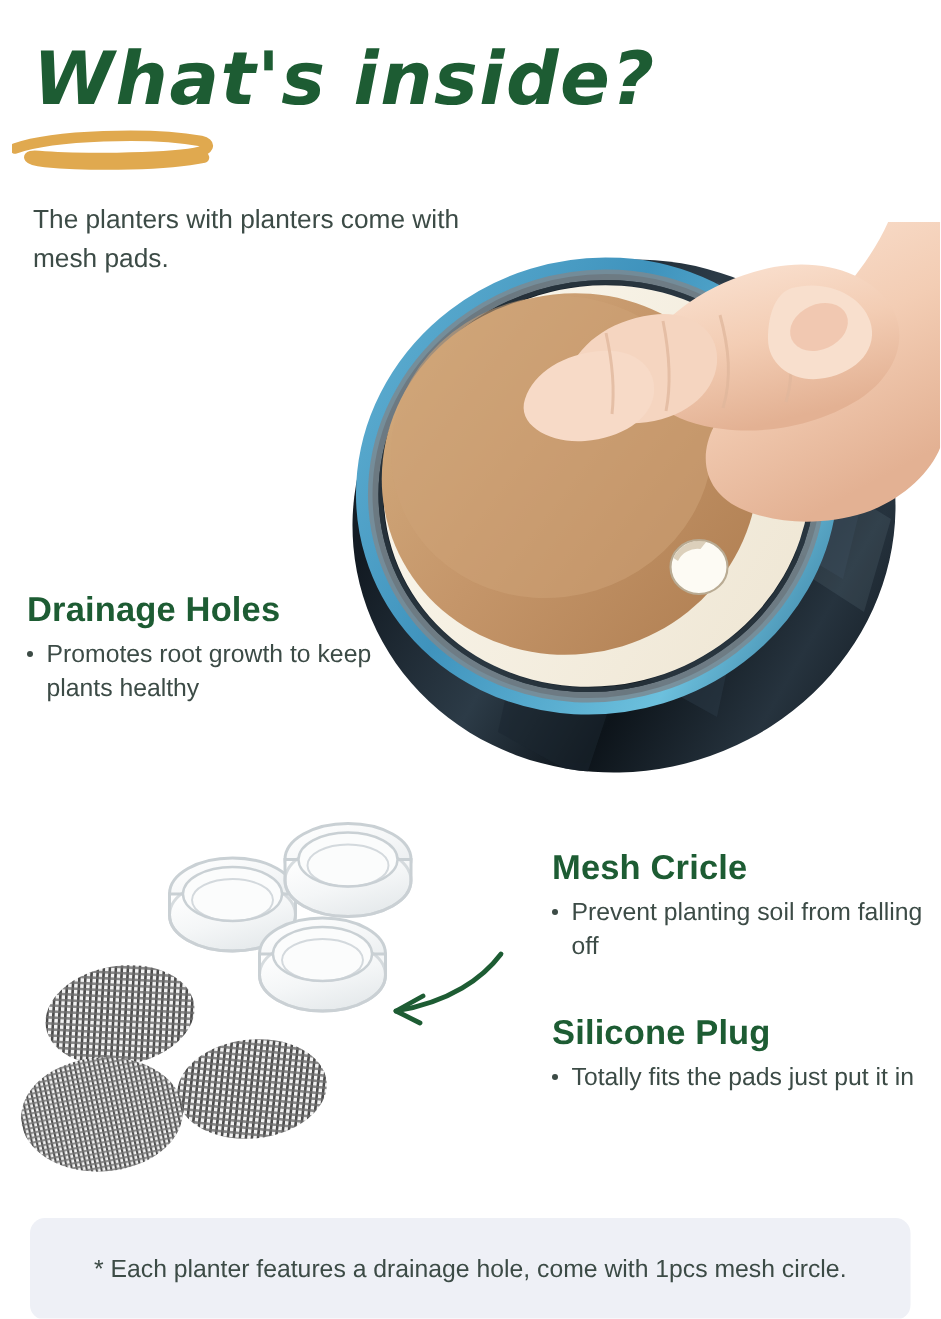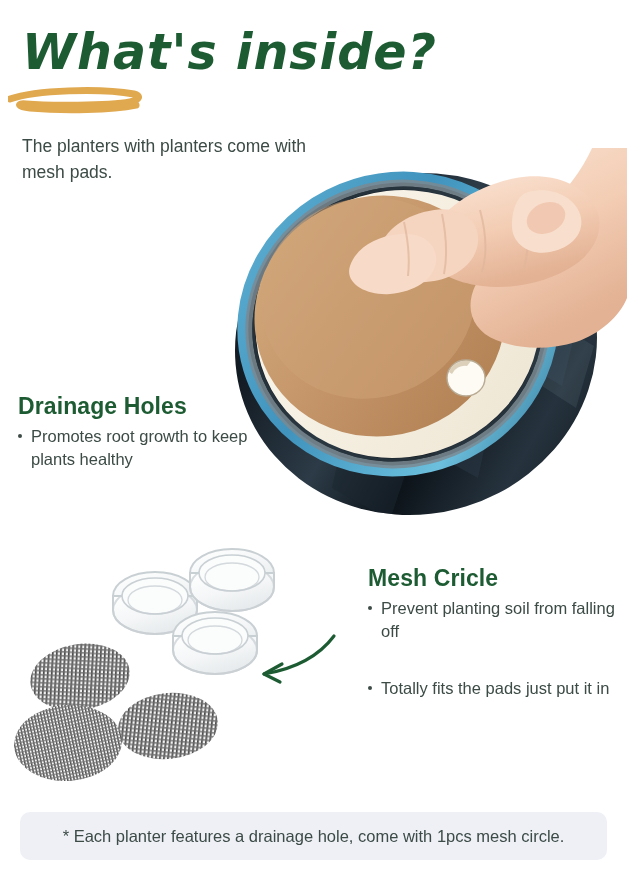--- a/index.html
+++ b/index.html
@@ -47,21 +47,21 @@
   .bullets li .dot{
     position:absolute;left:0;top:9px;width:4px;height:4px;border-radius:50%;
     background:#3c4b46;
   }
   .blk-drainage{left:18px;top:391px;width:230px;}
   .blk-mesh{left:368px;top:563px;width:250px;}
   .blk-plug{left:368px;top:673px;width:250px;}
 
   
   .note{
-    position:absolute;left:20px;top:812px;width:587px;height:48px;
+    position:absolute;left:20px;top:812px;width:587px;height:68px;
     background:#eef0f6;border-radius:10px;
     display:flex;align-items:center;justify-content:center;
   }
   .note p{
     margin:0;text-align:center;font-size:16.5px;line-height:23px;color:#3c4b46;
   }
 </style>
 </head>
 <body>
 
@@ -227,20 +227,21 @@
     <h3>Drainage Holes</h3>
     <ul class="bullets">
       <li>
         <span class="dot"></span>
         <span>Promotes root growth to keep plants healthy</span>
       </li>
     </ul>
   </div>
 
   <div class="block blk-plug">
+    <h3>Silicone Plug</h3>
     <ul class="bullets">
       <li>
         <span class="dot"></span>
         <span>Totally fits the pads just put it in</span>
       </li>
     </ul>
   </div>
 
   <div class="note">
     <p>* Each planter features a drainage hole, come with 1pcs mesh circle.</p>

